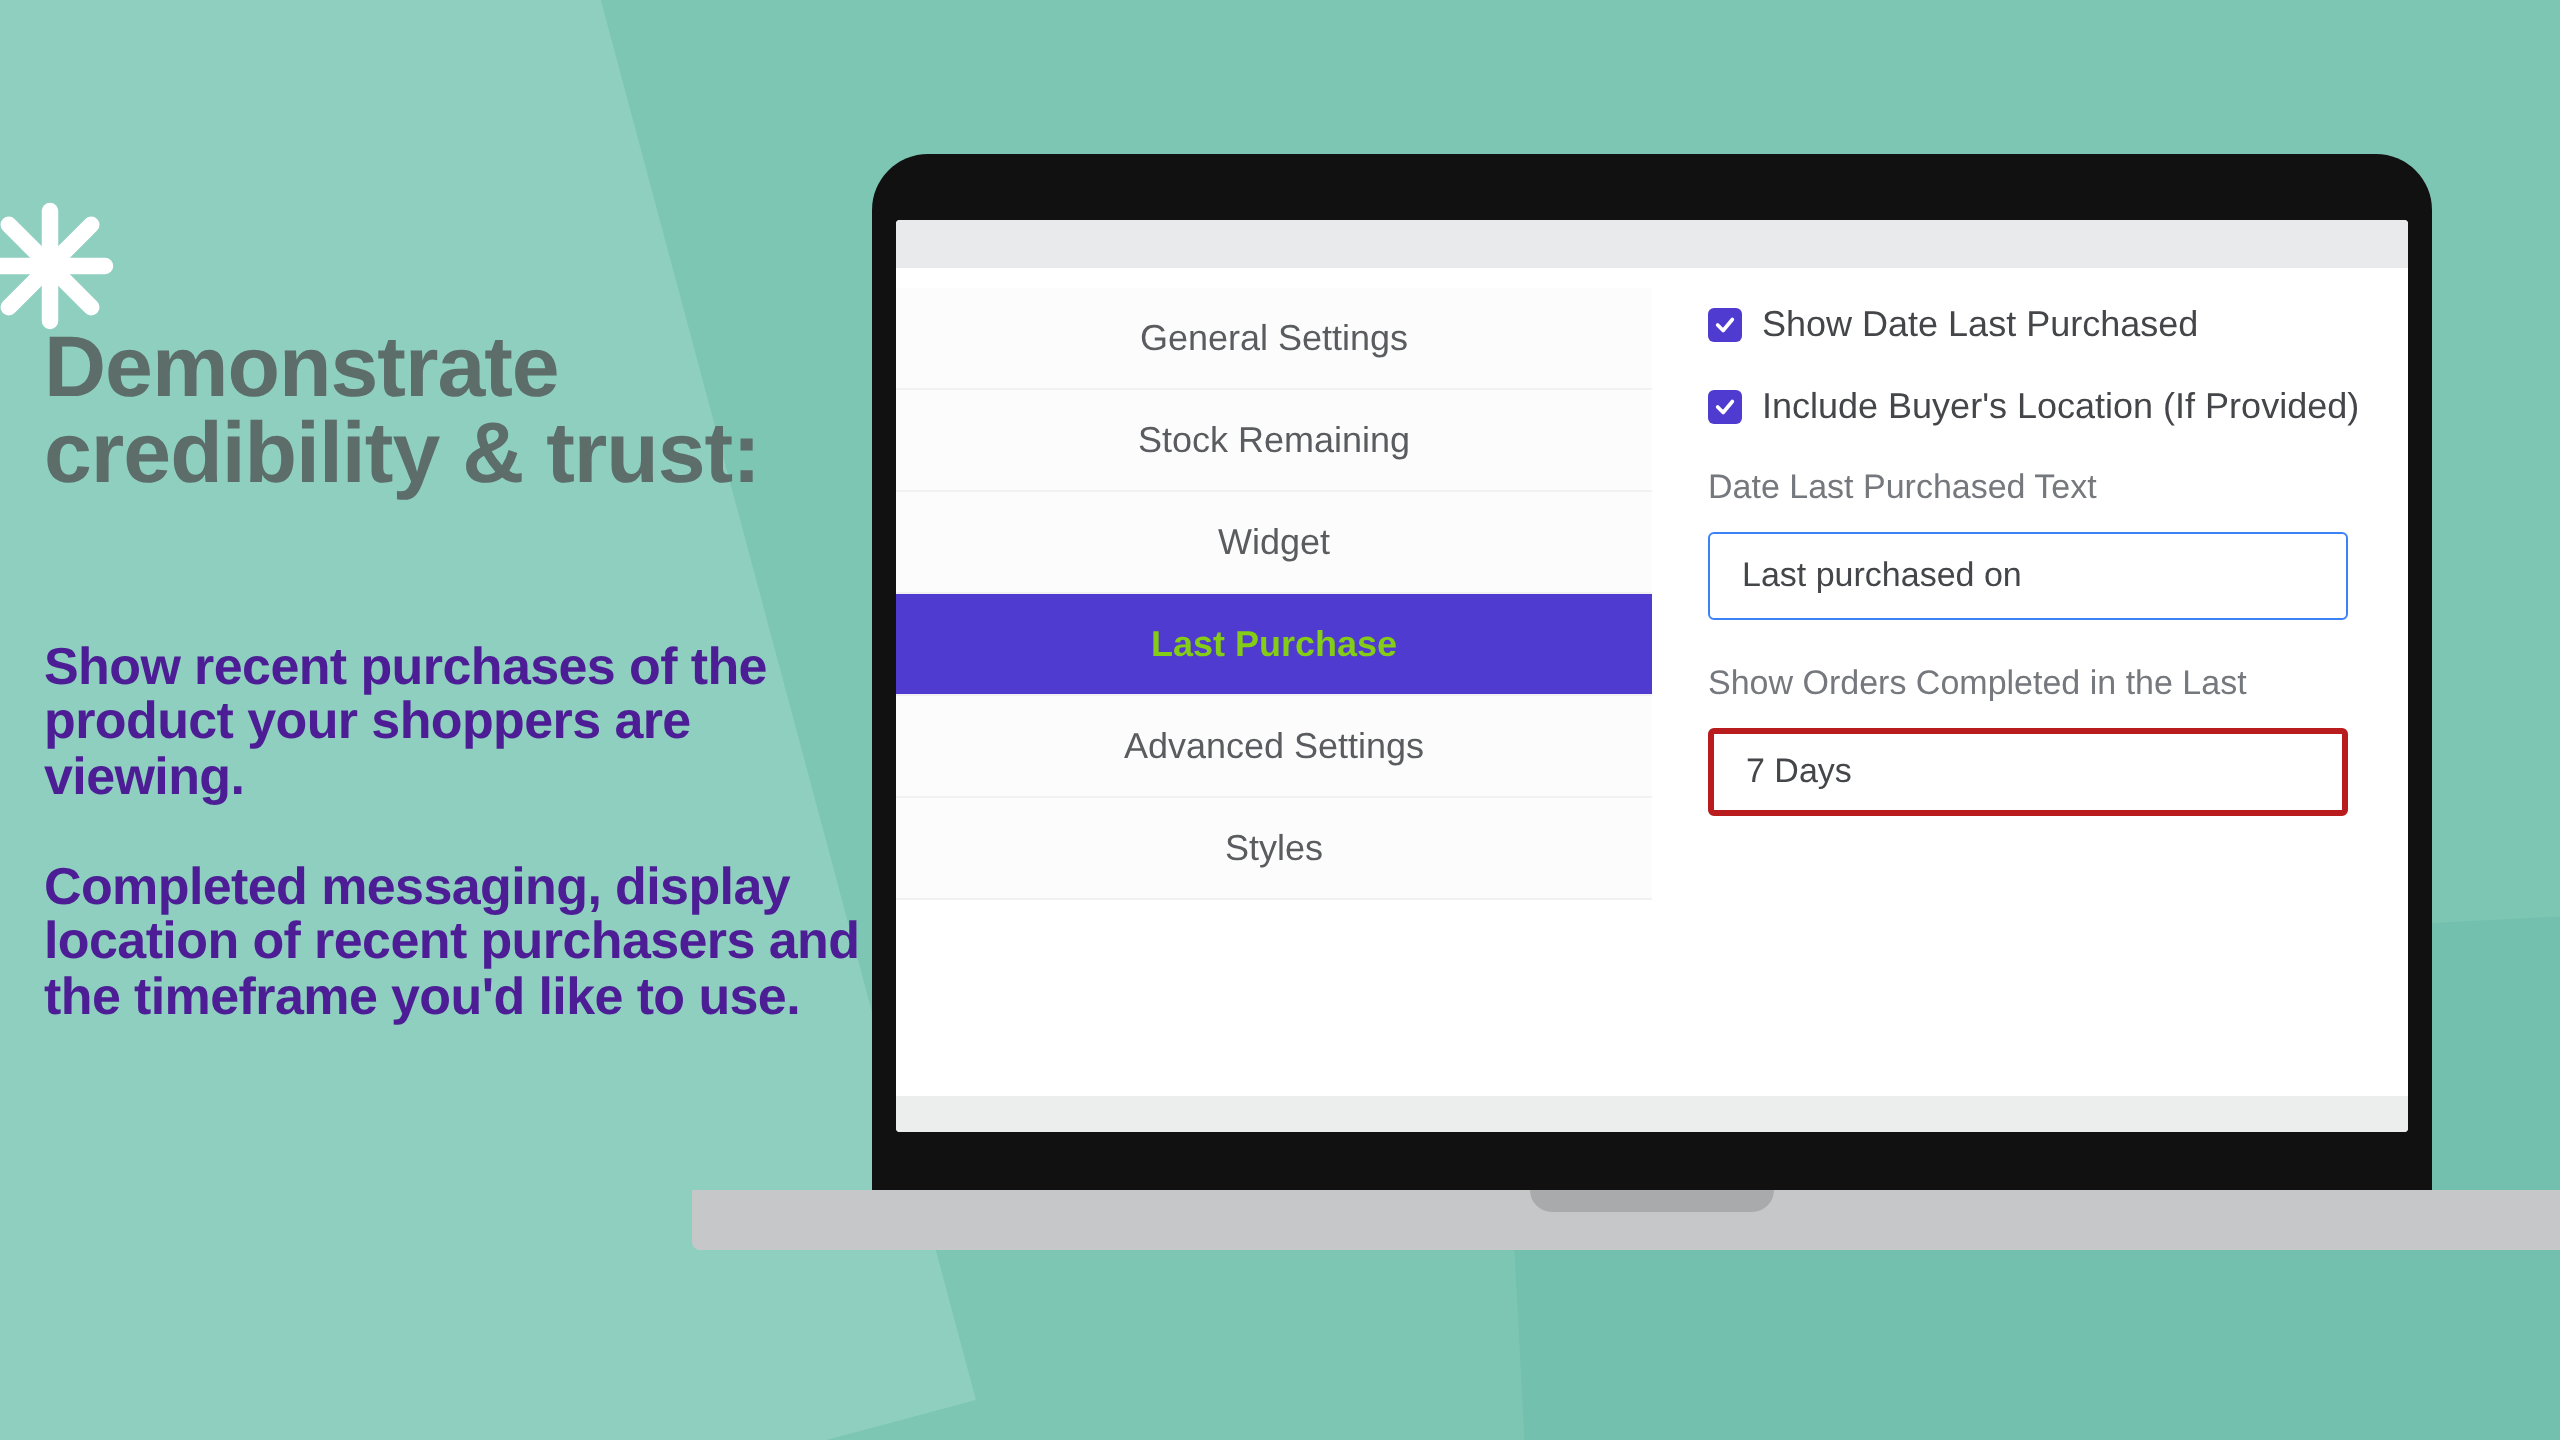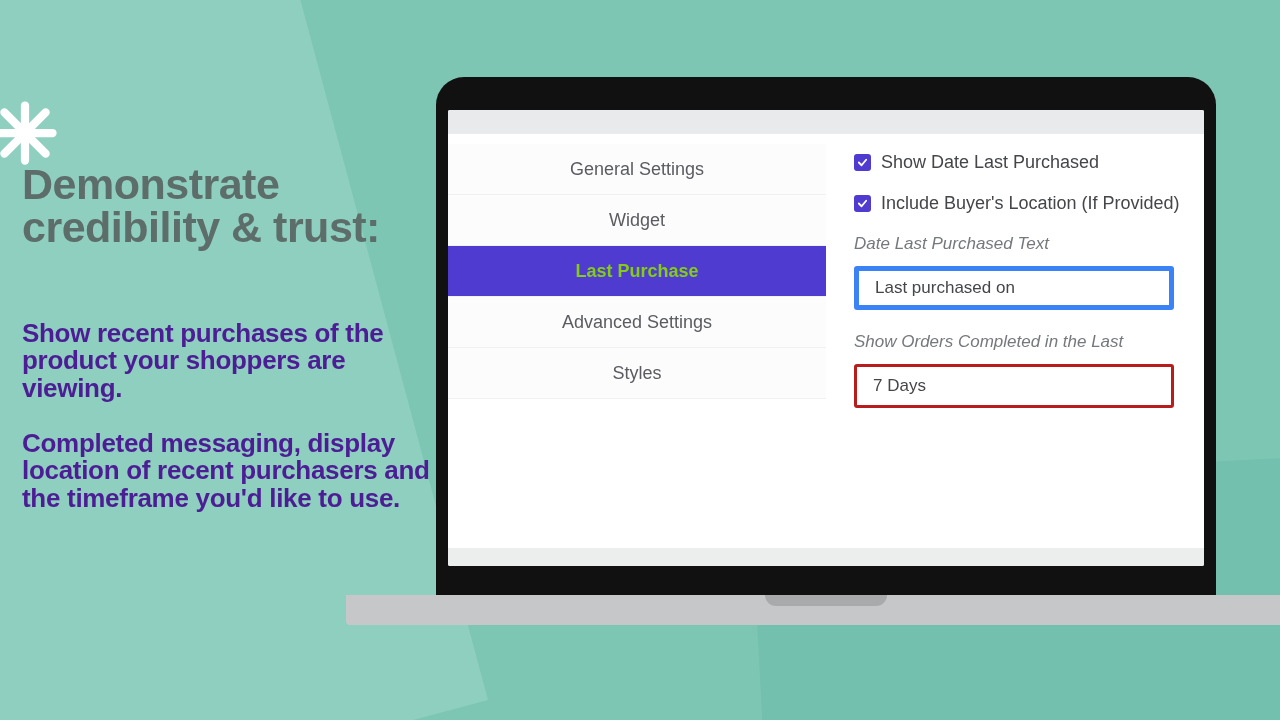--- a/index.html
+++ b/index.html
@@ -137,26 +137,25 @@
 }
 .cb svg { display: block; }
 .cb-label {
   font-size: 18px;
   color: #444649;
 }
 .field-label {
   font-size: 17px;
   color: #75787c;
   margin-bottom: 12px;
-  font-style: italic;
 }
 .text-input {
   width: 320px;
   height: 44px;
-  border: 5px solid #3b82f6;
+  border: 1px solid #3b82f6;
   border-radius: 3px;
   padding: 0 16px;
   font-size: 17px;
   color: #444649;
   margin-bottom: 22px;
   background: #fff;
 }
 .select {
   width: 320px;
   height: 44px;
@@ -195,20 +194,23 @@
 <p class="para para2">Completed messaging, display location of recent purchasers and the timeframe you'd like to use.</p>
 
 <div class="laptop">
   <div class="screen">
     <div class="topbar"></div>
     <div class="screen-body">
 
       <div class="menu">
         <div class="menu-item">
             <span>General Settings</span>
+          </div>
+        <div class="menu-item">
+            <span>Stock Remaining</span>
           </div>
         <div class="menu-item">
             <span>Widget</span>
           </div>
         <div class="menu-item active">
             <span>Last Purchase</span>
           </div>
         <div class="menu-item">
             <span>Advanced Settings</span>
           </div>

